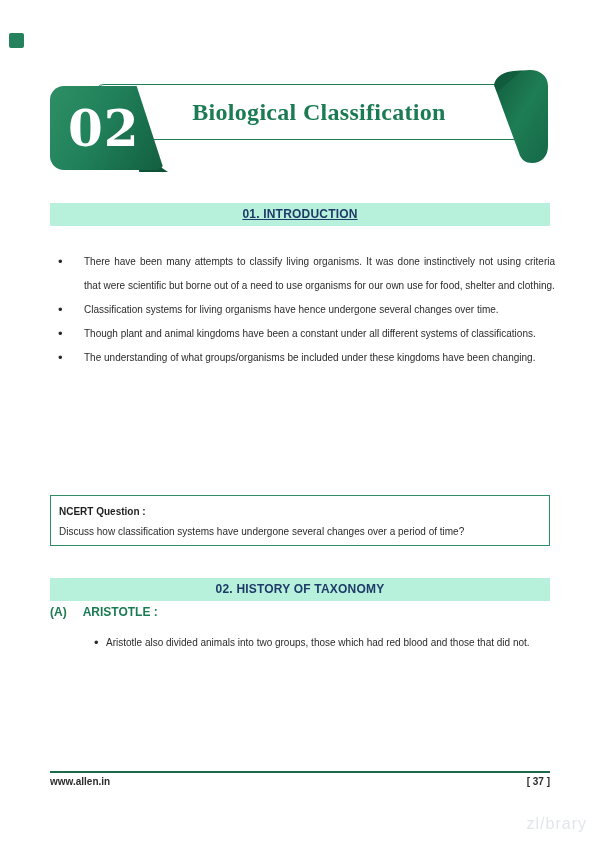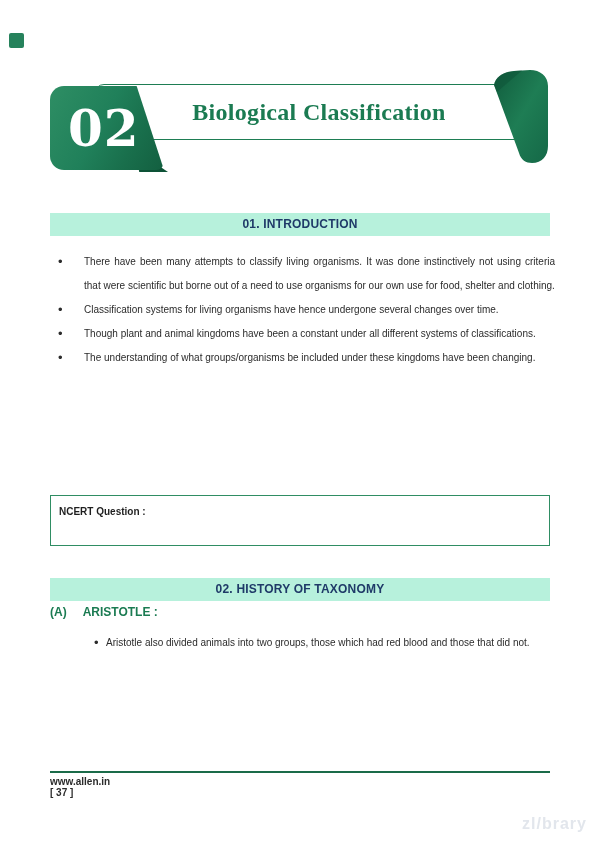--- a/index.html
+++ b/index.html
@@ -32,21 +32,21 @@
   .num{font-family:"DejaVu Serif",serif;font-weight:bold;font-size:50px;color:#ffffff;letter-spacing:1px;}
   .fold{position:absolute;left:86px;top:64px;width:32px;height:24px;z-index:1;
     background:#0d5236;clip-path:polygon(0 10%,100% 100%,10% 100%);}
 
   
   .band{
     position:absolute;left:50px;width:500px;height:23px;background:#b7f1dc;
     color:#1f3a68;font-weight:bold;font-size:12px;letter-spacing:.2px;
     text-align:center;line-height:23px;
   }
-  .band-intro{top:213px;}
+  .band-intro{top:203px;text-decoration:underline;}
   .band-taxonomy{top:578px;}
 
   
   ul.blist{position:absolute;left:50px;width:500px;margin:5px;padding:0;list-style:none;}
   .intro-list{top:245px;}
   .intro-list li{position:relative;padding-left:29px;text-align:justify;font-size:10px;line-height:24px;color:#2b2b2b;}
   .intro-list li::before{content:"\2022";position:absolute;left:3px;top:0;font-size:13px;}
   .arist-list{top:623px;}
   .arist-list li{position:relative;padding-left:51px;text-align:justify;font-size:10px;line-height:30px;color:#2b2b2b;}
   .arist-list li::before{content:"\2022";position:absolute;left:39px;top:0;font-size:13px;}
@@ -62,25 +62,25 @@
   .ncert-q{font-size:10px;line-height:20px;color:#2b2b2b;}
 
   
   .sub-head{position:absolute;left:50px;top:605px;width:500px;color:#1b7b52;font-weight:bold;font-size:12px;}
   .sub-head .sub-title{margin-left:16px;}
 
   
   .footer-rule{position:absolute;left:50px;top:771px;width:500px;height:2px;background:#1a6b49;}
   .footer-row{
     position:absolute;left:50px;top:776px;width:500px;display:flex;justify-content:space-between;
-    font-weight:bold;font-size:10px;color:#2b2b2b;flex-direction:column;
+    font-weight:bold;font-size:10px;color:#2b2b2b;
   }
   .watermark{
     position:absolute;right:13px;top:815px;font-size:16px;letter-spacing:1px;
-    color:#e2e6ec;font-weight:bold;
+    color:#e2e6ec;font-weight:normal;
   }
 </style>
 </head>
 <body>
 
 <div class="page">
 
   <div class="corner-mark"></div>
 
   <div class="banner">
@@ -110,20 +110,21 @@
 
   <ul class="blist intro-list">
     <li>There have been many attempts to classify living organisms. It was done instinctively not using criteria that were scientific but borne out of a need to use organisms for our own use for food, shelter and clothing.</li>
     <li>Classification systems for living organisms have hence undergone several changes over time.</li>
     <li>Though plant and animal kingdoms have been a constant under all different systems of classifications.</li>
     <li>The understanding of what groups/organisms be included under these kingdoms have been changing.</li>
   </ul>
 
   <div class="ncert-box">
     <div class="ncert-label">NCERT Question :</div>
+    <div class="ncert-q">Discuss how classification systems have undergone several changes over a period of time?</div>
   </div>
 
   <div class="band band-taxonomy">
     <span>02. HISTORY OF TAXONOMY</span>
   </div>
 
   <div class="sub-head">
     <span class="sub-label">(A)</span><span class="sub-title">ARISTOTLE :</span>
   </div>
 

